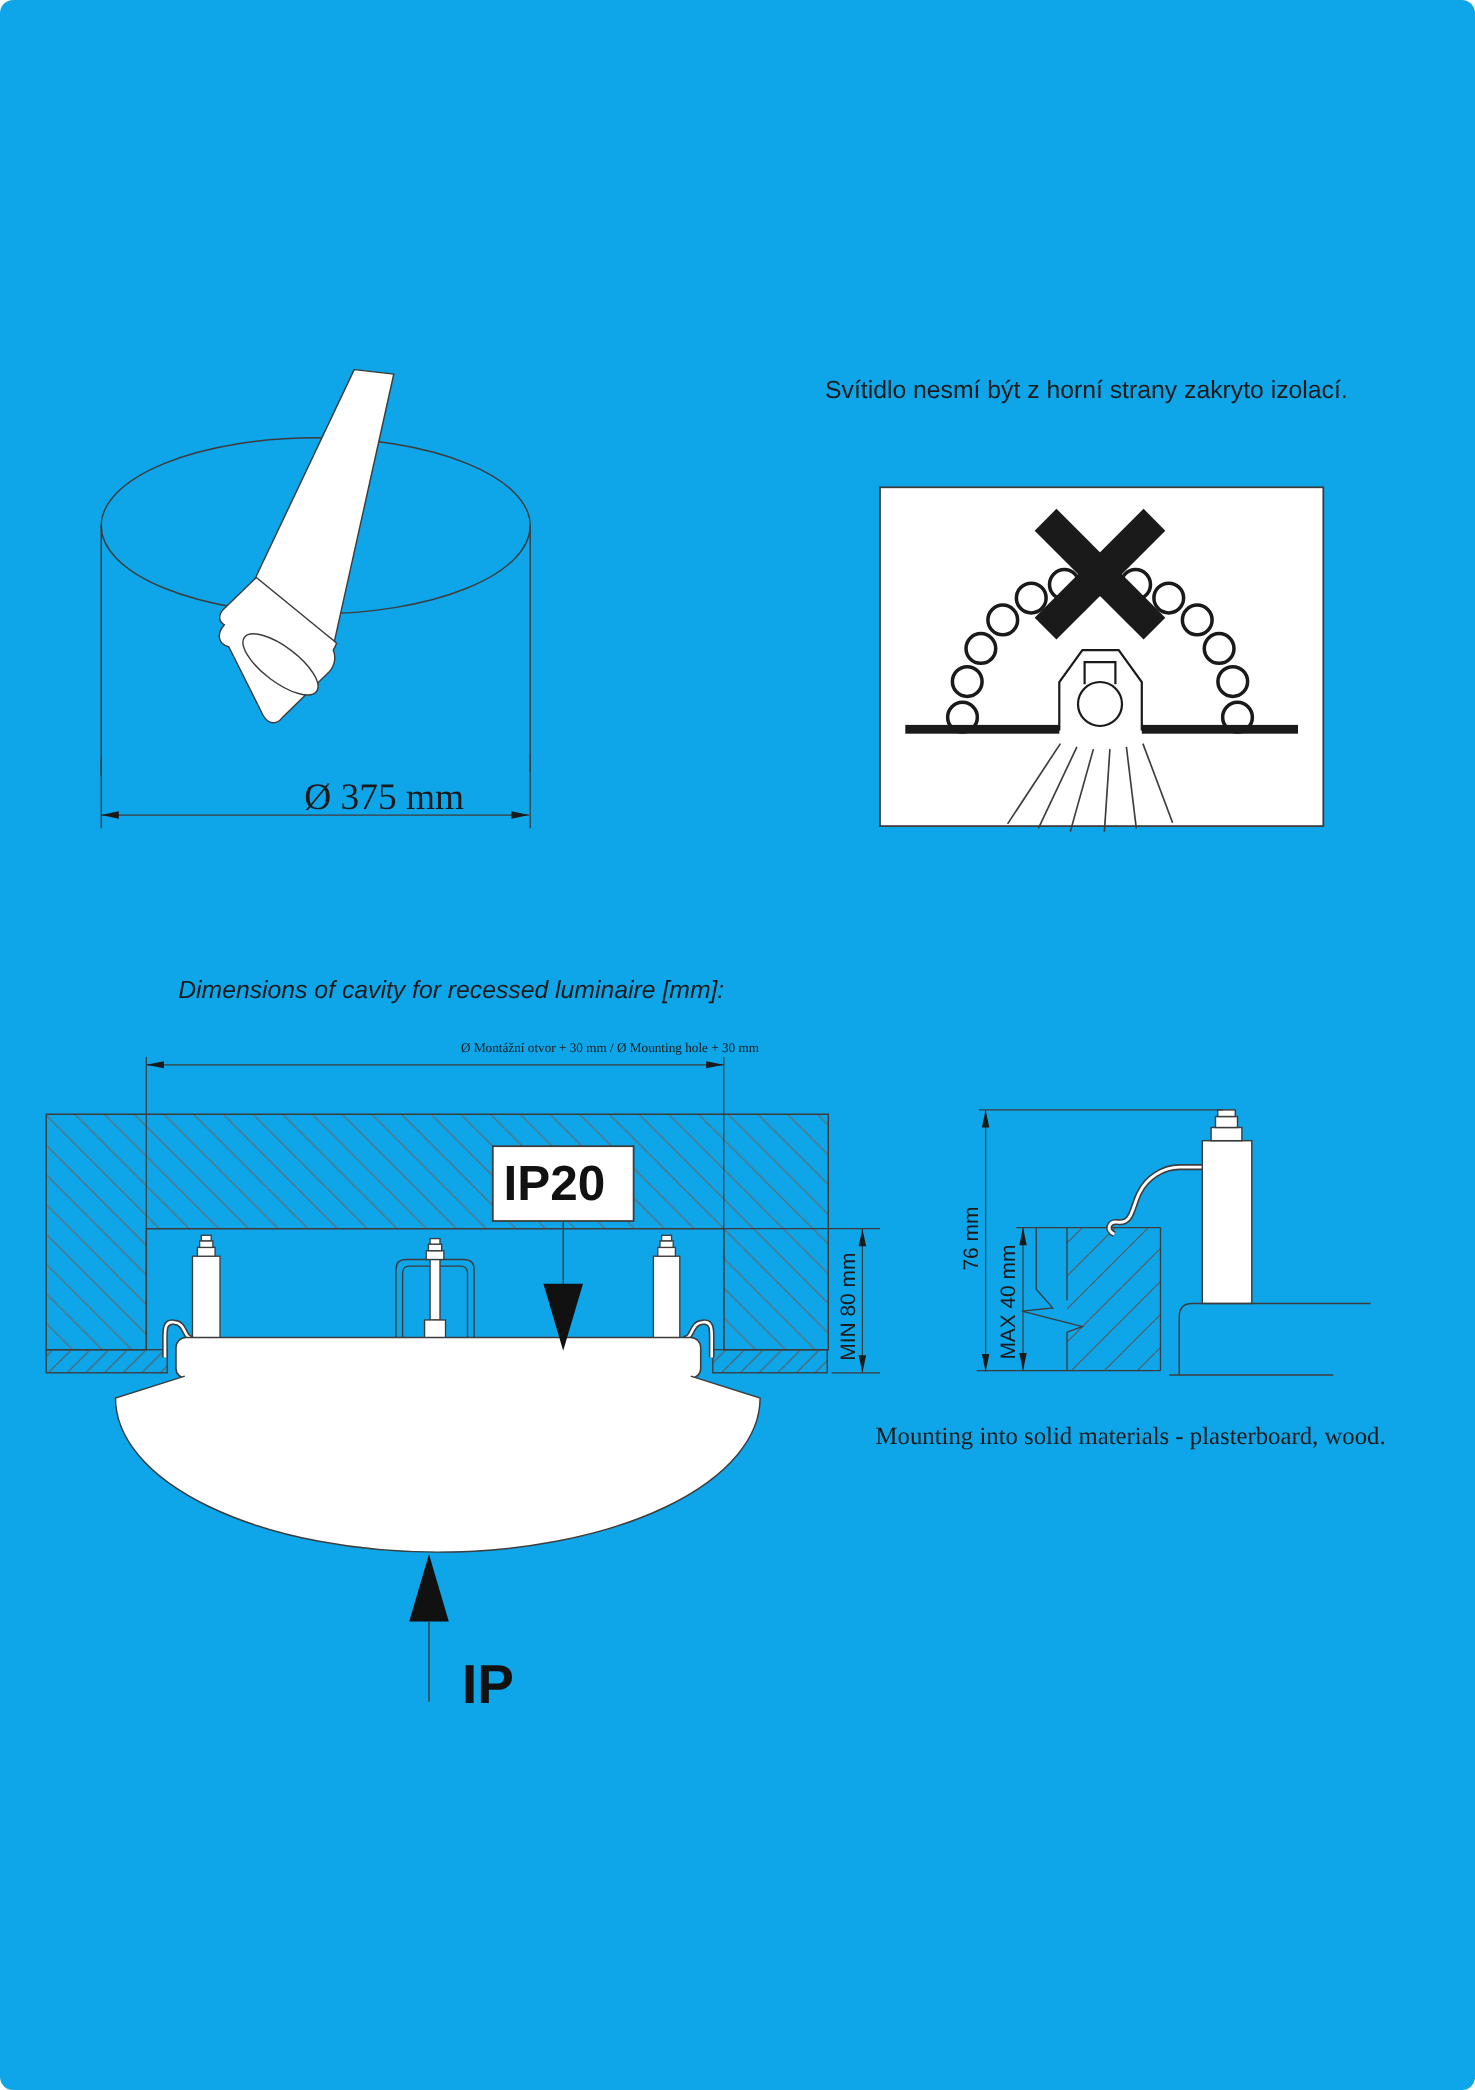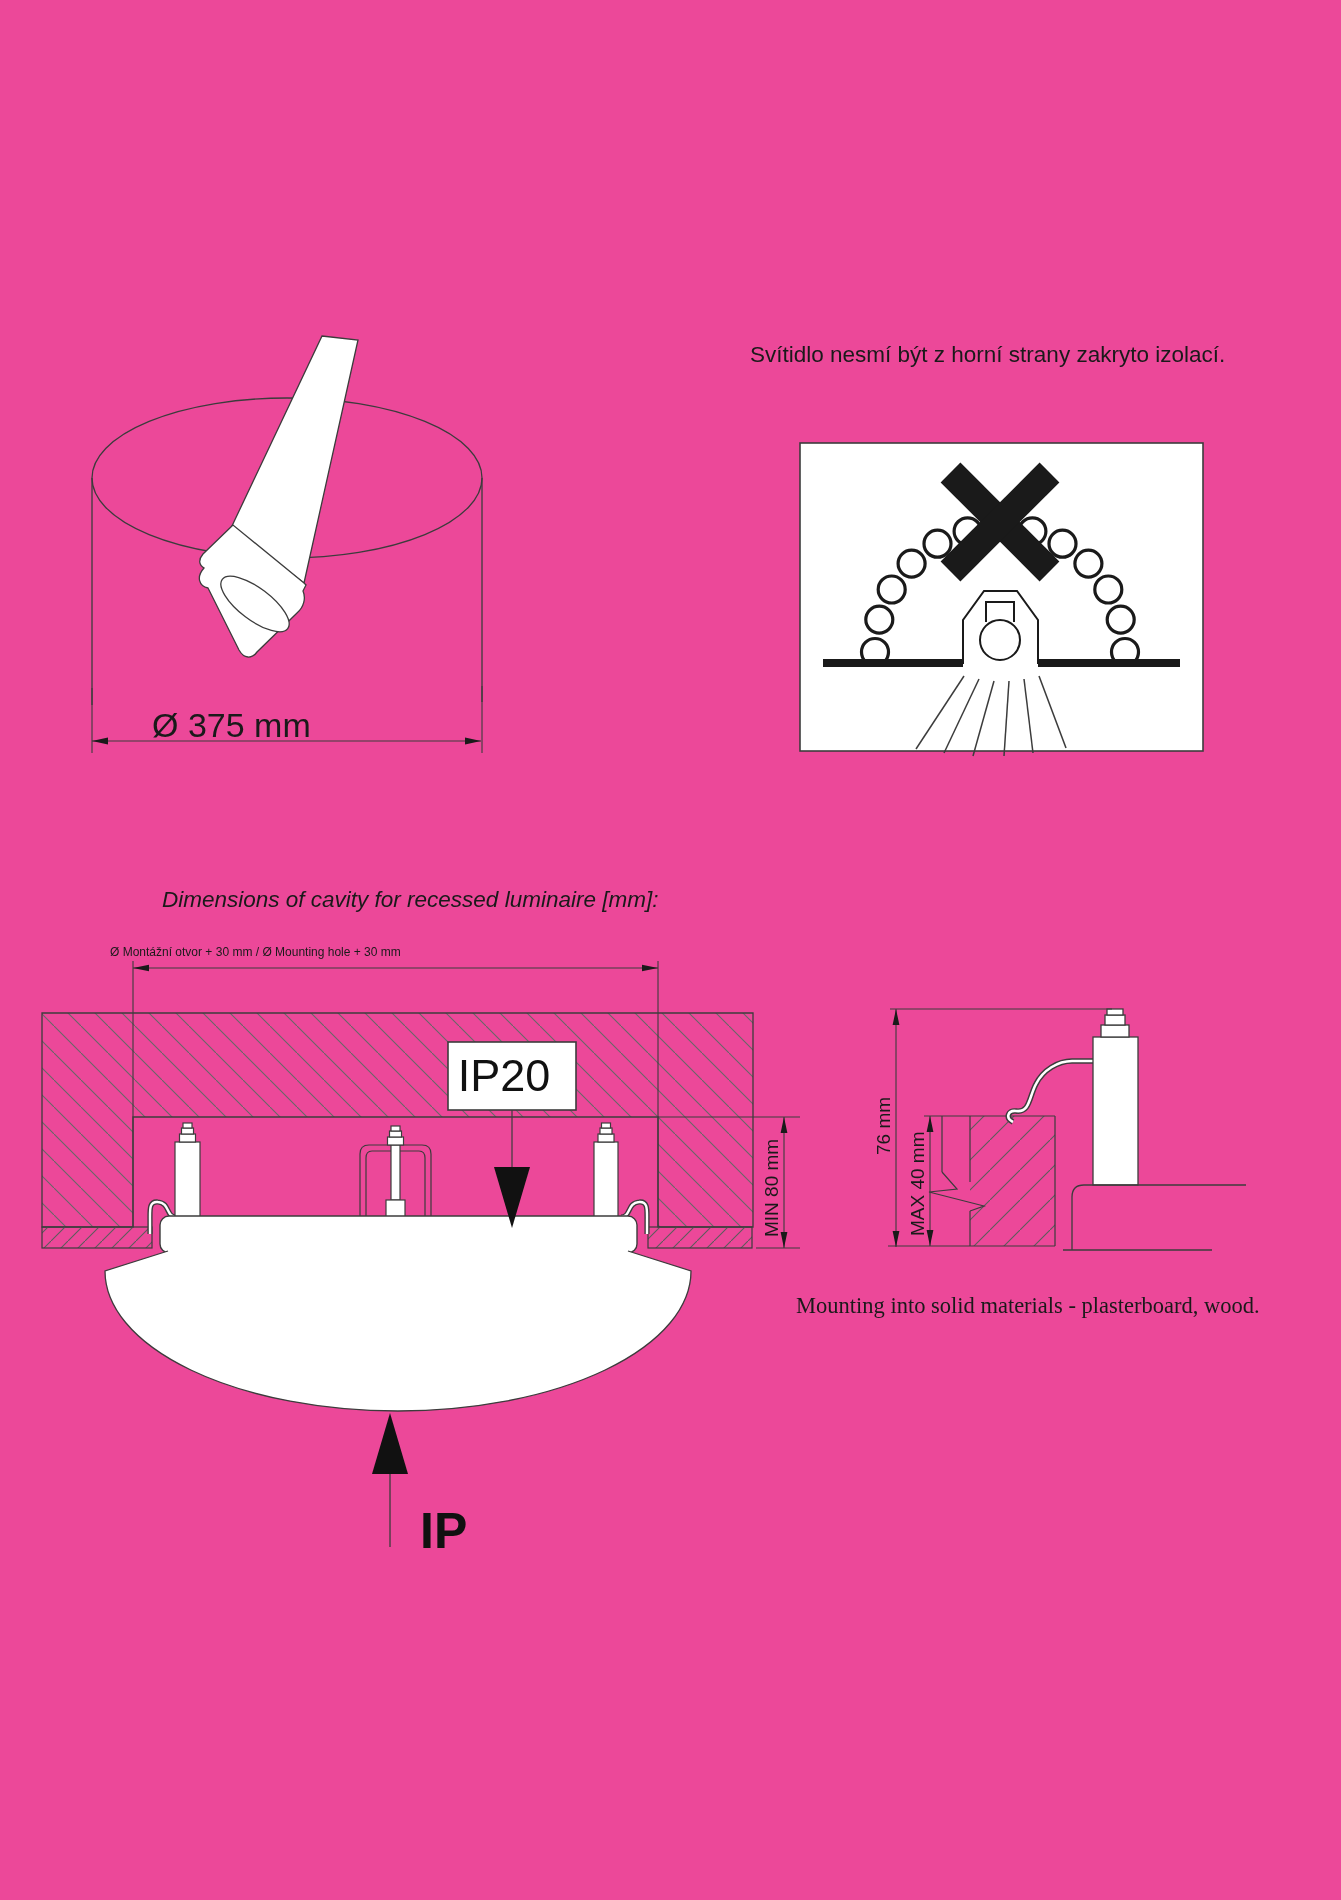--- a/index.html
+++ b/index.html
@@ -1,30 +1,30 @@
 <!DOCTYPE html>
 <html><head>
 <meta charset="utf-8">
 <style>
   html,body{margin:0;padding:0;background:#fff;}
   .page{
-    position:relative;width:1341px;height:1900px;background:#ec4899;overflow:hidden;
-    font-family:"Liberation Sans","DejaVu Sans",sans-serif;color:#1a1a1a;
+    position:relative;width:1341px;height:1900px;background:#0ea5e9;overflow:hidden;
+    font-family:"Liberation Sans","DejaVu Sans",sans-serif;color:#1a1a1a;border-radius:12px;
   }
   .page svg.art{position:absolute;left:0;top:0;}
   .txt{position:absolute;white-space:nowrap;color:#1a1a1a;}
   .t22{font-size:22.5px;line-height:27px;}
   .t20{font-size:12px;line-height:24px;}
   .t19{font-size:19px;line-height:23px;}
   .t34{font-size:34px;line-height:38px;}
-  .center{text-align:left;}
+  .center{text-align:right;font-family:Liberation Serif, serif;}
   .rot{transform:rotate(-90deg);transform-origin:0 0;}
   .ip20box{
     position:absolute;left:448px;top:1042px;width:112px;height:68px;
-    line-height:68px;text-align:center;font-size:45px;font-weight:normal;color:#111;
+    line-height:68px;text-align:center;font-size:45px;font-weight:bold;color:#111;
   }
   .iplabel{
     position:absolute;left:420px;top:1502px;font-size:50px;font-weight:bold;color:#111;
   }
 </style>
 </head>
 <body>
 
 <div class="page">
 

